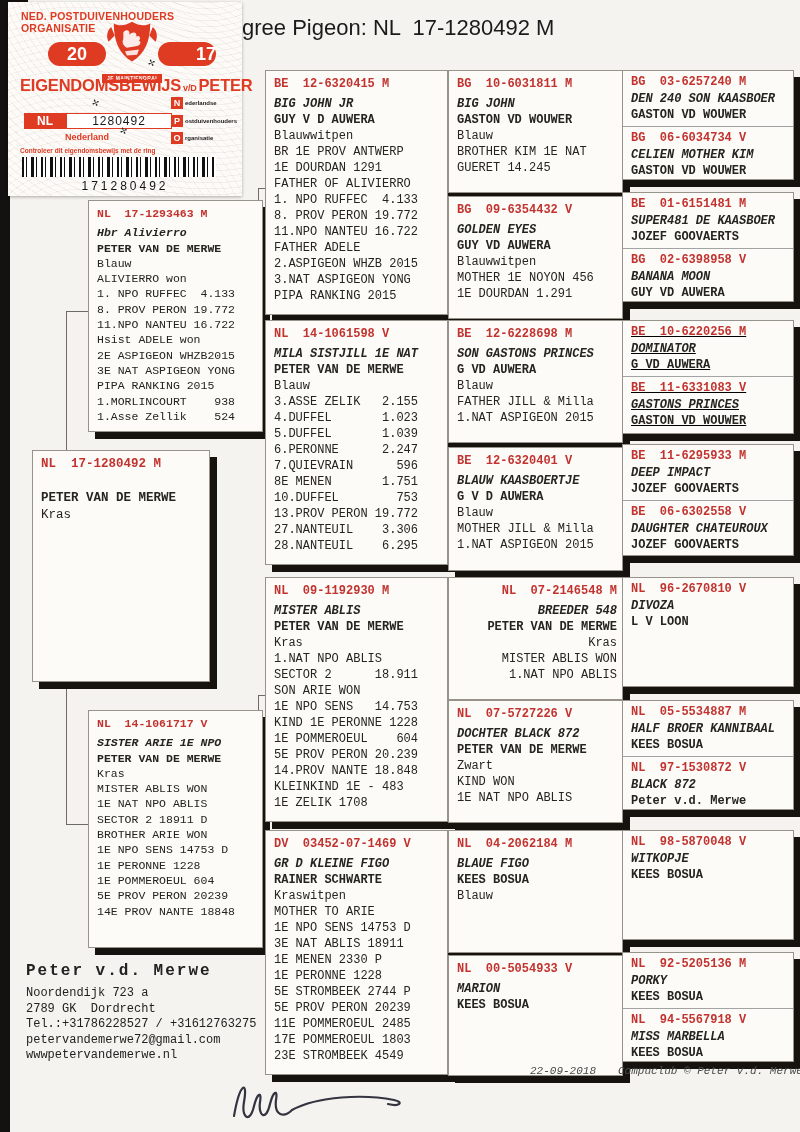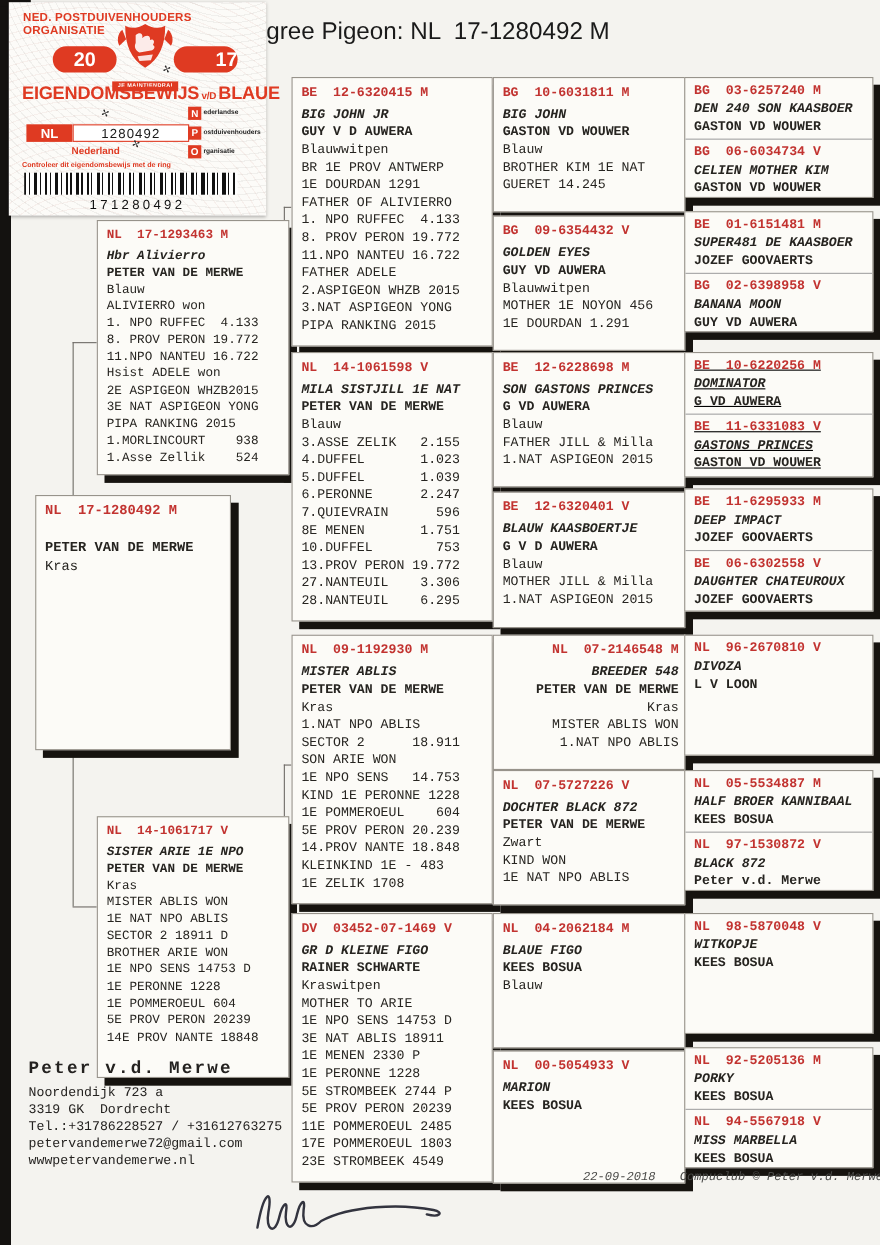--- a/index.html
+++ b/index.html
@@ -91,21 +91,21 @@
     <div class="crest">
       <svg viewBox="0 0 60 64" width="52" height="56">
         <path d="M6 10 C1 14 0 22 3 27 L10 20 Z" fill="#df3a22"></path>
         <path d="M54 10 C59 14 60 22 57 27 L50 20 Z" fill="#df3a22"></path>
         <path d="M30 4 C38 9 46 9 51 6 C51 26 45 41 30 50 C15 41 9 26 9 6 C14 9 22 9 30 4 Z" fill="#df3a22"></path>
         <path d="M20 16 C24 12 28 14 27 19 C31 15 36 16 35 21 C38 19 41 22 38 26 C41 27 40 31 36 32 L24 34 C20 32 18 28 20 24 Z" fill="#fff" opacity="0.9"></path>
         <path d="M22 38 L38 36 L36 42 L24 43 Z" fill="#fff" opacity="0.85"></path>
       </svg>
     </div>
     <div class="motto">JE MAINTIENDRAI</div>
-    <div class="doc-label"><span>EIGENDOMSBEWIJS</span><span class="doc-small">v/D</span><span>BLAUE</span></div>
+    <div class="doc-label"><span>EIGENDOMSBEWIJS</span><span class="doc-small">v/D</span><span>PETER</span></div>
     <div class="nl-badge">NL</div>
     <div class="ring-field">1280492</div>
     <div class="nederland">Nederland</div>
     <div class="npo-row npo-r0">
       <span class="npo-letter">N</span>
       <span class="npo-word">ederlandse</span>
     </div>
     <div class="npo-row npo-r1">
       <span class="npo-letter">P</span>
       <span class="npo-word">ostduivenhouders</span>
@@ -138,21 +138,21 @@
         <div class="pline">1. NPO RUFFEC  4.133</div>
         <div class="pline">8. PROV PERON 19.772</div>
         <div class="pline">11.NPO NANTEU 16.722</div>
         <div class="pline">Hsist ADELE won</div>
         <div class="pline">2E ASPIGEON WHZB2015</div>
         <div class="pline">3E NAT ASPIGEON YONG</div>
         <div class="pline">PIPA RANKING 2015</div>
         <div class="pline">1.MORLINCOURT    938</div>
         <div class="pline">1.Asse Zellik    524</div>
       </div>
-      <div class="pbox gen2box" style="left: 88px; top: 710px; width: 160px; height: 228px; margin-top: 32px;">
+      <div class="pbox gen2box" style="left: 88px; top: 710px; width: 160px; height: 228px;">
         <div class="ring">NL  14-1061717 V</div>
         <div class="pname">SISTER ARIE 1E NPO</div>
         <div class="powner">PETER VAN DE MERWE</div>
         <div class="pcolor">Kras</div>
         <div class="pline">MISTER ABLIS WON</div>
         <div class="pline">1E NAT NPO ABLIS</div>
         <div class="pline">SECTOR 2 18911 D</div>
         <div class="pline">BROTHER ARIE WON</div>
         <div class="pline">1E NPO SENS 14753 D</div>
         <div class="pline">1E PERONNE 1228</div>
@@ -427,21 +427,21 @@
       <div class="conn ch" style="left: 609px; top: 887px; width: 7px;"></div>
       <div class="conn cv" style="left: 616px; top: 979px; height: 54px;"></div>
       <div class="conn ch" style="left: 616px; top: 979px; width: 6px;"></div>
       <div class="conn ch" style="left: 616px; top: 1033px; width: 6px;"></div>
       <div class="conn ch" style="left: 609px; top: 1011px; width: 7px;"></div>
     </div>
 
   <div class="owner-block">
     <div class="owner-name">Peter v.d. Merwe</div>
     <div class="owner-line">Noordendijk 723 a</div>
-    <div class="owner-line">3319 GK  Dordrecht</div>
+    <div class="owner-line">2789 GK  Dordrecht</div>
     <div class="owner-line">Tel.:+31786228527 / +31612763275</div>
     <div class="owner-line">petervandemerwe72@gmail.com</div>
     <div class="owner-line">wwwpetervandemerwe.nl</div>
   </div>
 
   <div class="footer"><span>22-09-2018</span><span class="gap"></span><span>Compuclub © Peter v.d. Merwe</span></div>
 
   <div class="signature">
     <svg width="190" height="58" viewBox="0 0 190 58">
       <path d="M8 44 C14 10 22 8 18 30 C15 46 24 52 28 34 C31 22 36 18 34 30 C32 44 40 50 44 32 C47 20 52 16 50 28 C48 44 58 46 66 38 C92 24 138 22 168 28 C178 30 174 35 162 32" fill="none" stroke="#33343f" stroke-width="2.2" stroke-linecap="round"></path>

